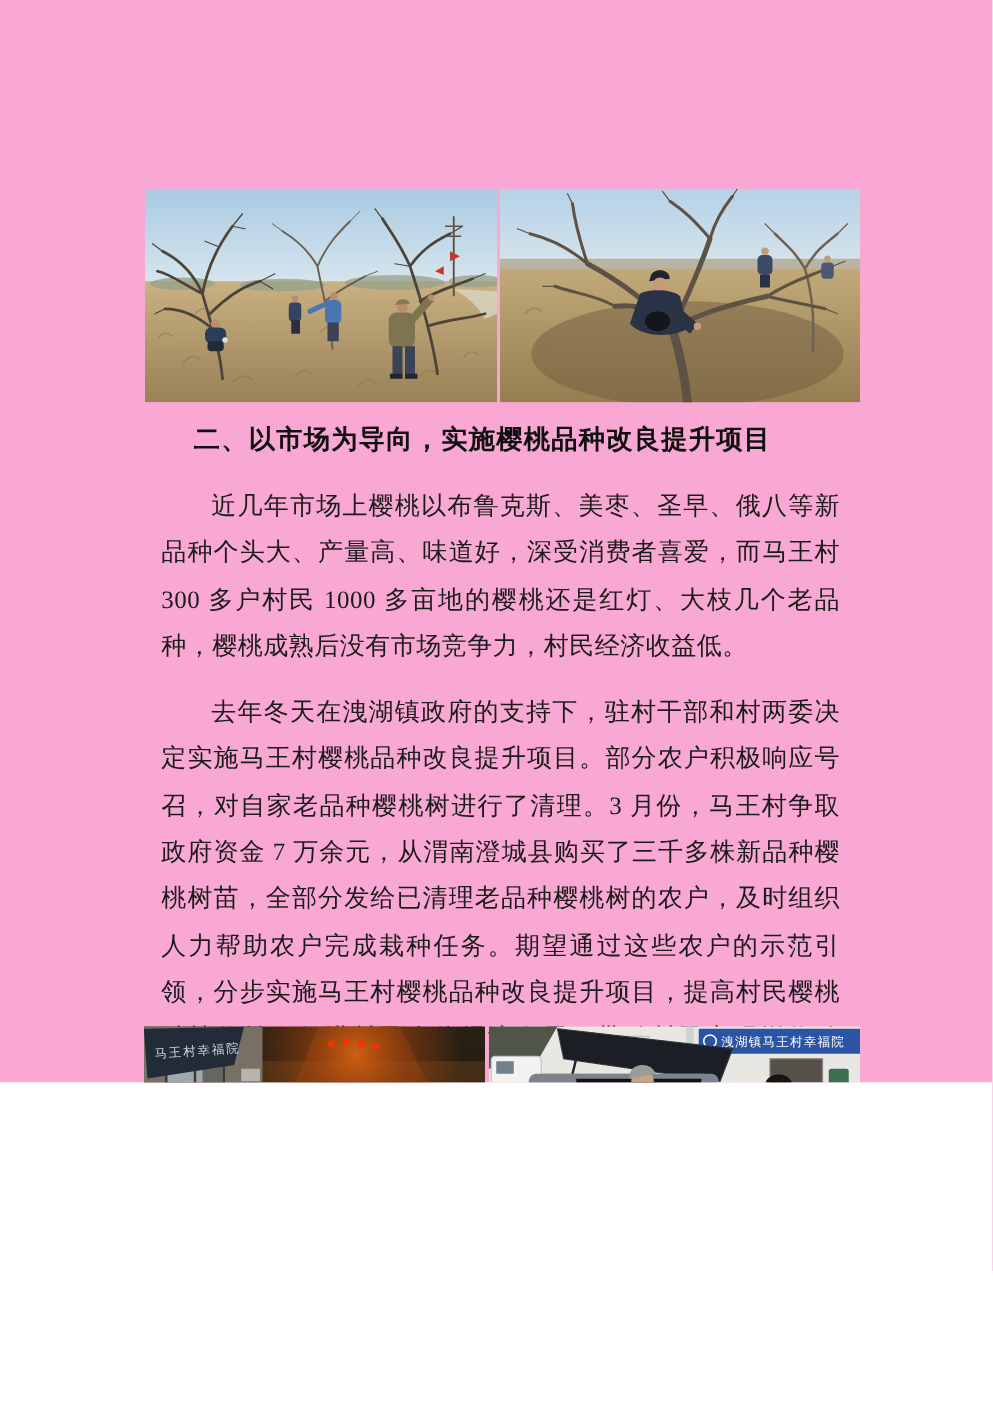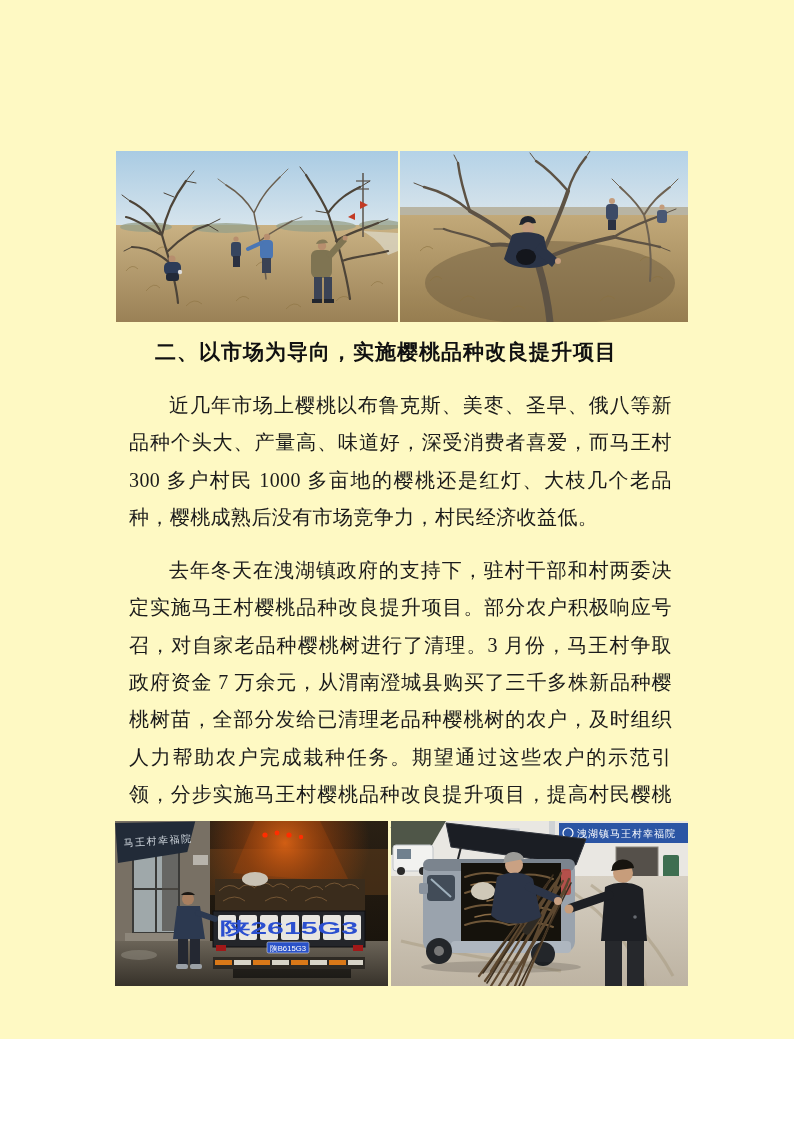--- a/index.html
+++ b/index.html
@@ -1,20 +1,20 @@
 <!DOCTYPE html>
 <html><head>
 <meta charset="utf-8">
 <style>
   html,body{margin:0;padding:0;background:#ffffff;}
   .page{
     position:relative;
-    width:794px;height:1039px;
+    width:794px;height:866px;
     margin:0 auto;
-    background:#fef9c3;
+    background:#f9a8d4;
     font-family:"Liberation Serif","DejaVu Serif",serif;
     color:#1b1b1b;
     overflow:hidden;
   }
   .photos-top{
     position:absolute;left:116px;top:151px;width:572px;height:171px;
     display:flex;gap:2px;
   }
   .photos-bottom{
     position:absolute;left:115px;top:821px;width:573px;height:165px;

